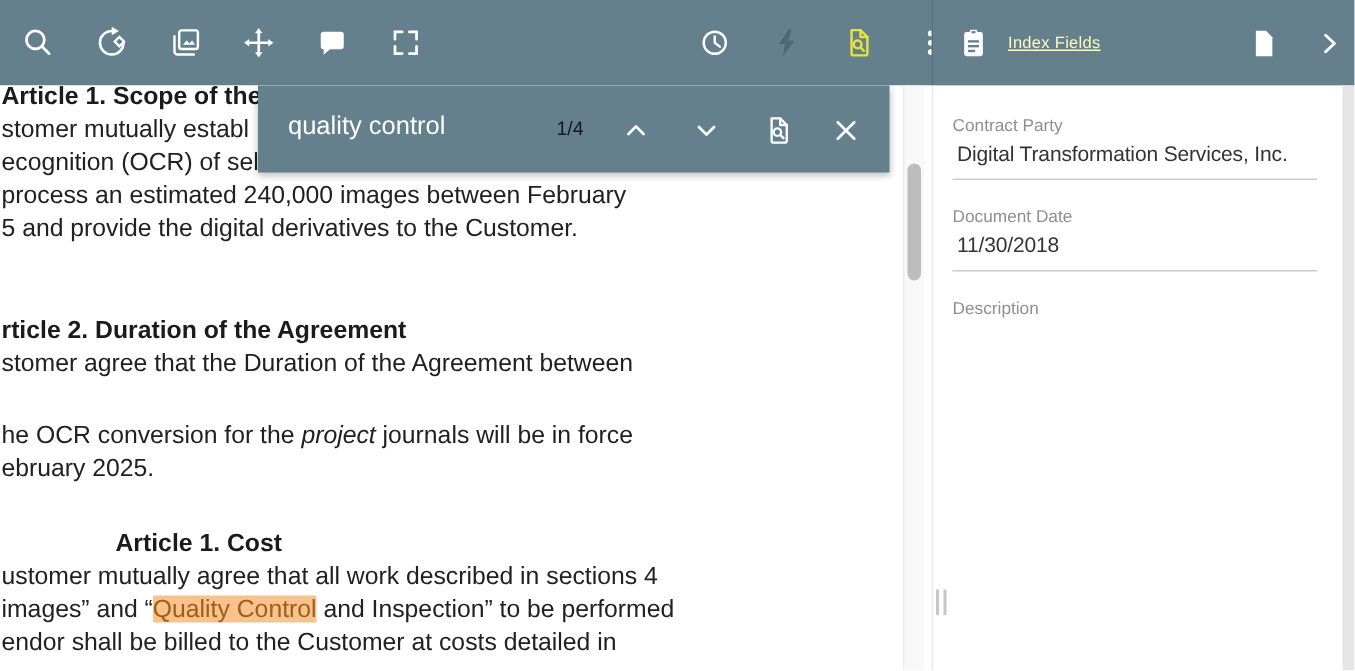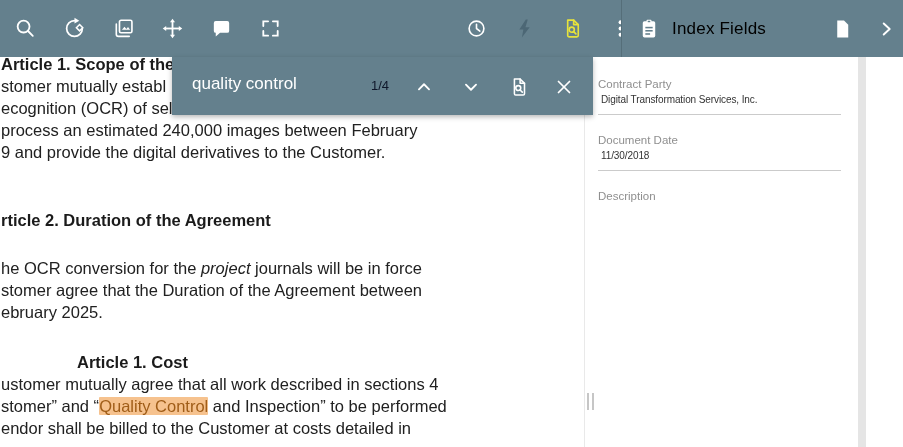--- a/index.html
+++ b/index.html
@@ -13,21 +13,21 @@
   .tb-left .tb-icon { margin-left:26px; }
   .tb-left .tb-icon:first-child { margin-left:14px; }
   .tb-right { position:absolute; left:440px; top:0; height:57px; display:flex; align-items:center; }
   .tb-right .tb-icon { margin-left:25px; }
   .tb-icon { width:23px; height:23px; display:flex; align-items:center; justify-content:center; cursor:pointer; }
   .tb-icon svg { width:23px; height:23px; display:block; }
 
   
   .sb-header { position:absolute; left:621px; top:0; width:282px; height:57px; background:#64808D;
                box-shadow: inset 1px 0 0 rgba(0,0,0,.14); display:flex; align-items:center; }
-  .sb-title { color:#000000; font-size:17px; letter-spacing:.2px; margin-left:12px; }
+  .sb-title { color:#fef9c3; font-size:11px; letter-spacing:.2px; margin-left:12px;text-decoration:underline; }
   .sb-header .hicon { width:22px; height:22px; }
   .sb-header .hicon svg { width:22px; height:22px; display:block; }
   .clip { margin-left:17px; }
   .pageic { position:absolute; left:210px; }
   .chev { position:absolute; left:254px; }
 
   
   .doc-pane { position:absolute; left:0; top:57px; width:621px; height:390px; background:#fff; overflow:hidden; }
   .doc-content { position:relative; padding-left:1px; }
   .doc-line { height:22px; line-height:22px; font-size:16.5px; color:#212121; white-space:pre; }
@@ -42,25 +42,25 @@
   
   .search-overlay { position:absolute; left:172px; top:57px; width:421px; height:58px; background:#64808D;
                     box-shadow:0 2px 5px rgba(0,0,0,.28); z-index:5; }
   .so-query { position:absolute; left:20px; top:17px; font-size:17px; color:#fff; cursor:text; }
   .so-counter { position:absolute; left:199px; top:21px; font-size:13px; color:#0f172a; }
   .so-btn { position:absolute; top:17px; width:26px; height:26px; display:flex; align-items:center; justify-content:center; cursor:pointer; }
   .so-btn svg { width:22px; height:22px; display:block; }
   .so-up { left:239px; } .so-down { left:286px; } .so-docsearch { left:334px; } .so-close { left:379px; }
 
   
-  .sidebar { position:absolute; left:584px; top:57px; width:282px; height:390px; background:#fff;
+  .sidebar { position:absolute; left:621px; top:57px; width:282px; height:390px; background:#fff;
              border-left:1px solid #e9e9e9; }
   .sb-body { padding:21px 14px 0 13px; }
   .field-label { font-size:11.5px; color:#8F8F8F; }
-  .field-value { font-size:10px; color:#333; padding-left:3px; margin-top:4px; white-space:nowrap; letter-spacing:-0.1px; }
+  .field-value { font-size:14px; color:#333; padding-left:3px; margin-top:4px; white-space:nowrap; letter-spacing:-0.1px; }
   .field-value.multi { white-space:normal; width:252px; line-height:23px; margin-top:2px; }
   .field-underline { height:1px; background:#cbcbcb; margin-top:9px; width:243px; }
   .field + .field { margin-top:19px; }
 
   .resize-handle { position:absolute; left:2px; top:336px; width:10px; height:18px; display:flex; gap:3px; cursor:col-resize; }
   .resize-handle span { width:2px; height:17px; background:#c6c6c6; }
   .sb-scrollstrip { position:absolute; right:0; top:0; width:8px; height:390px; background:#e5e5e5; }
 </style>
 </head>
 <body>
@@ -166,28 +166,28 @@
         </svg>
     </span>
   </div>
 
   <div class="doc-pane">
     <div class="doc-content">
         <div class="doc-line b" style="margin-top: -4px;"><span>Article 1. Scope of the</span></div>
         <div class="doc-line"><span>stomer mutually establ</span></div>
         <div class="doc-line"><span>ecognition (OCR) of sele</span></div>
         <div class="doc-line"><span>process an estimated 240,000 images between February</span></div>
-        <div class="doc-line"><span>9 and provide the digital derivatives to the Customer.</span></div>
+        <div class="doc-line"><span>5 and provide the digital derivatives to the Customer.</span></div>
         <div class="doc-line b" style="margin-top: 46px;"><span>rticle 2. Duration of the Agreement</span></div>
+        <div class="doc-line"><span>stomer agree that the Duration of the Agreement between</span></div>
         <div class="doc-line" style="margin-top: 26px;"><span>he OCR conversion for the </span><span class="it">project</span><span> journals will be in force</span></div>
-        <div class="doc-line"><span>stomer agree that the Duration of the Agreement between</span></div>
         <div class="doc-line"><span>ebruary 2025.</span></div>
         <div class="doc-line b" style="margin-top: 28px; padding-left: 76px;"><span>Article 1. Cost</span></div>
         <div class="doc-line"><span>ustomer mutually agree that all work described in sections 4</span></div>
-        <div class="doc-line"><span>stomer” and “</span><span class="hl">Quality Control</span><span> and Inspection” to be performed</span></div>
+        <div class="doc-line"><span>images” and “</span><span class="hl">Quality Control</span><span> and Inspection” to be performed</span></div>
         <div class="doc-line"><span>endor shall be billed to the Customer at costs detailed in</span></div>
       </div>
     <div class="doc-scrollbar">
       <div class="doc-thumb"></div>
     </div>
   </div>
 
   <div class="search-overlay">
     <div class="so-query">quality control</div>
     <div class="so-counter">1/4</div>

